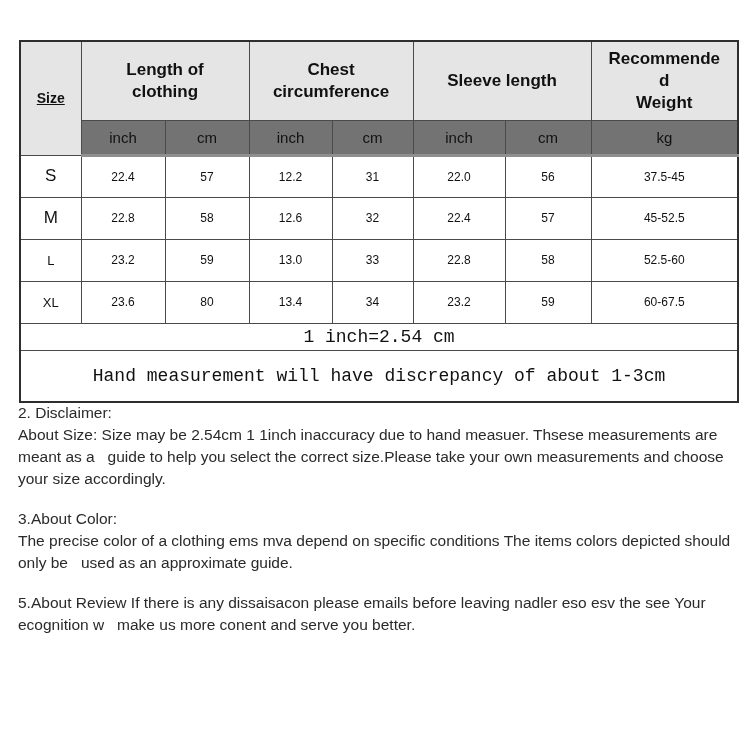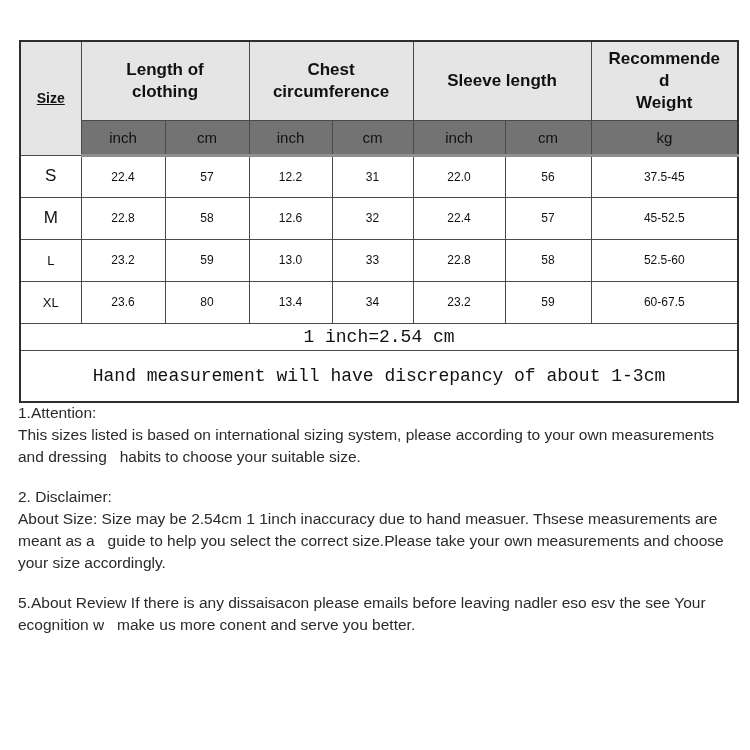--- a/index.html
+++ b/index.html
@@ -151,20 +151,20 @@
       <tr class="note-row first">
         <td colspan="8">1 inch=2.54 cm</td>
       </tr>
       <tr class="note-row second">
         <td colspan="8">Hand measurement will have discrepancy of about 1-3cm</td>
       </tr>
     </tbody>
   </table>
 
   <div class="paragraphs">
-    <div class="para">1.Attention:
-This sizes listed is based on international sizing system, please according to your own measurements and dressing   habits to choose your suitable size.</div>
     <div class="para">2. Disclaimer:
 About Size: Size may be 2.54cm 1 1inch inaccuracy due to hand measuer. Thsese measurements are meant as a   guide to help you select the correct size.Please take your own measurements and choose your size accordingly.</div>
+    <div class="para">3.About Color:
+The precise color of a clothing ems mva depend on specific conditions The items colors depicted should only be   used as an approximate guide.</div>
     <div class="para">5.About Review If there is any dissaisacon please emails before leaving nadler eso esv the see Your ecognition w   make us more conent and serve you better.</div>
   </div>
 
 </div>
 
 </body></html>

